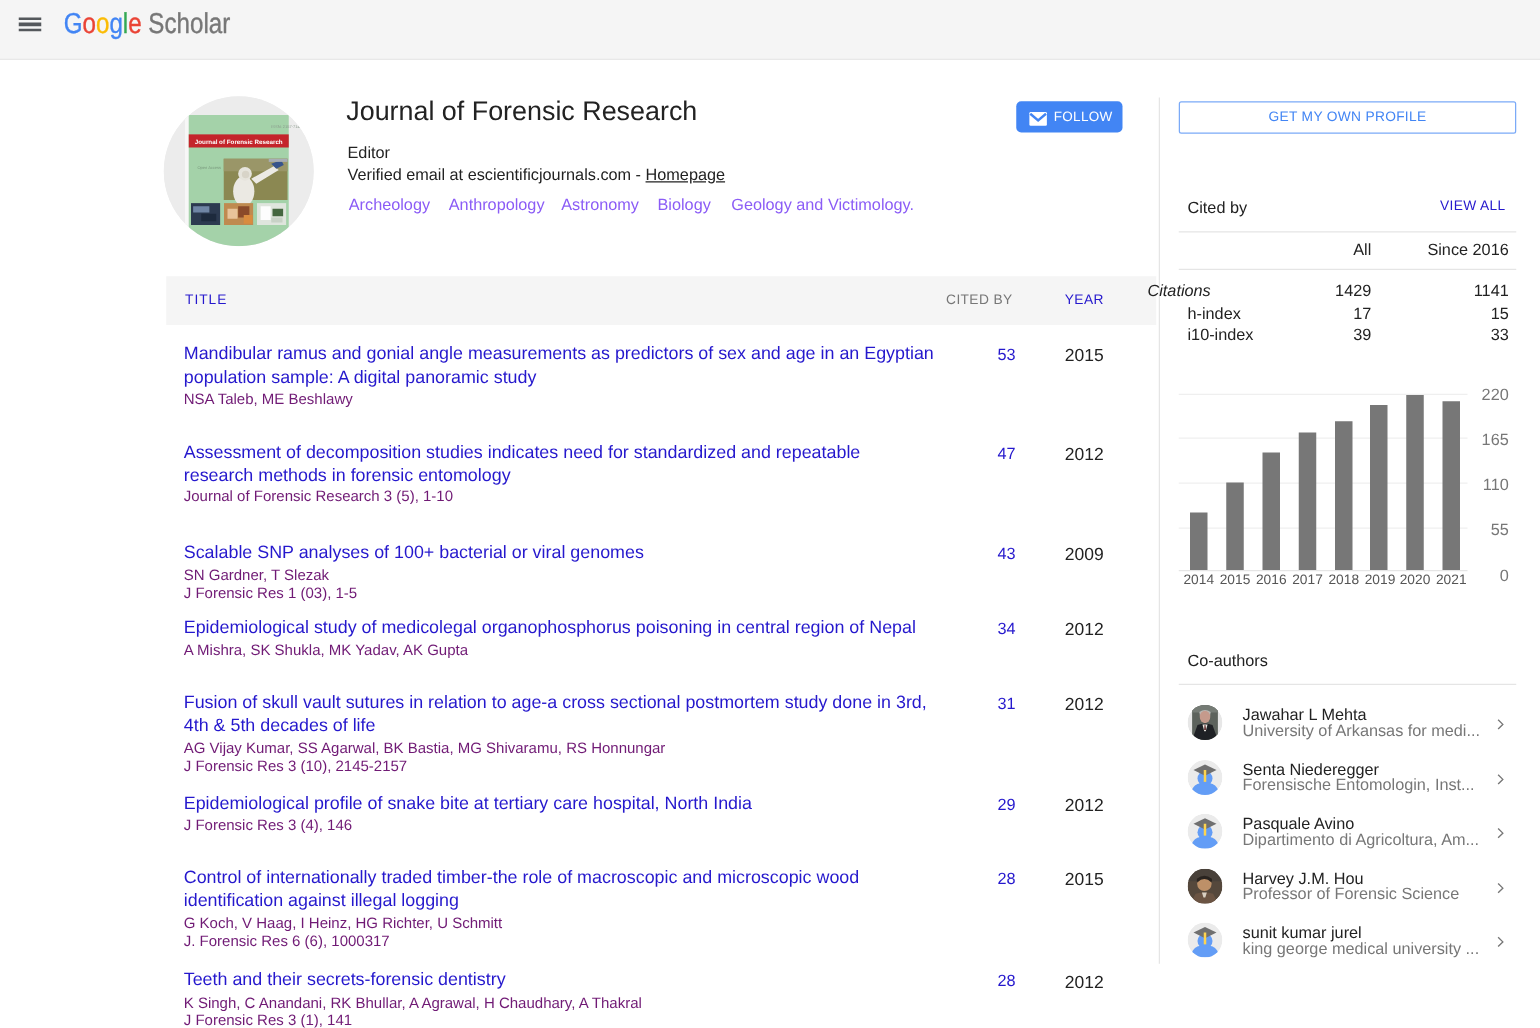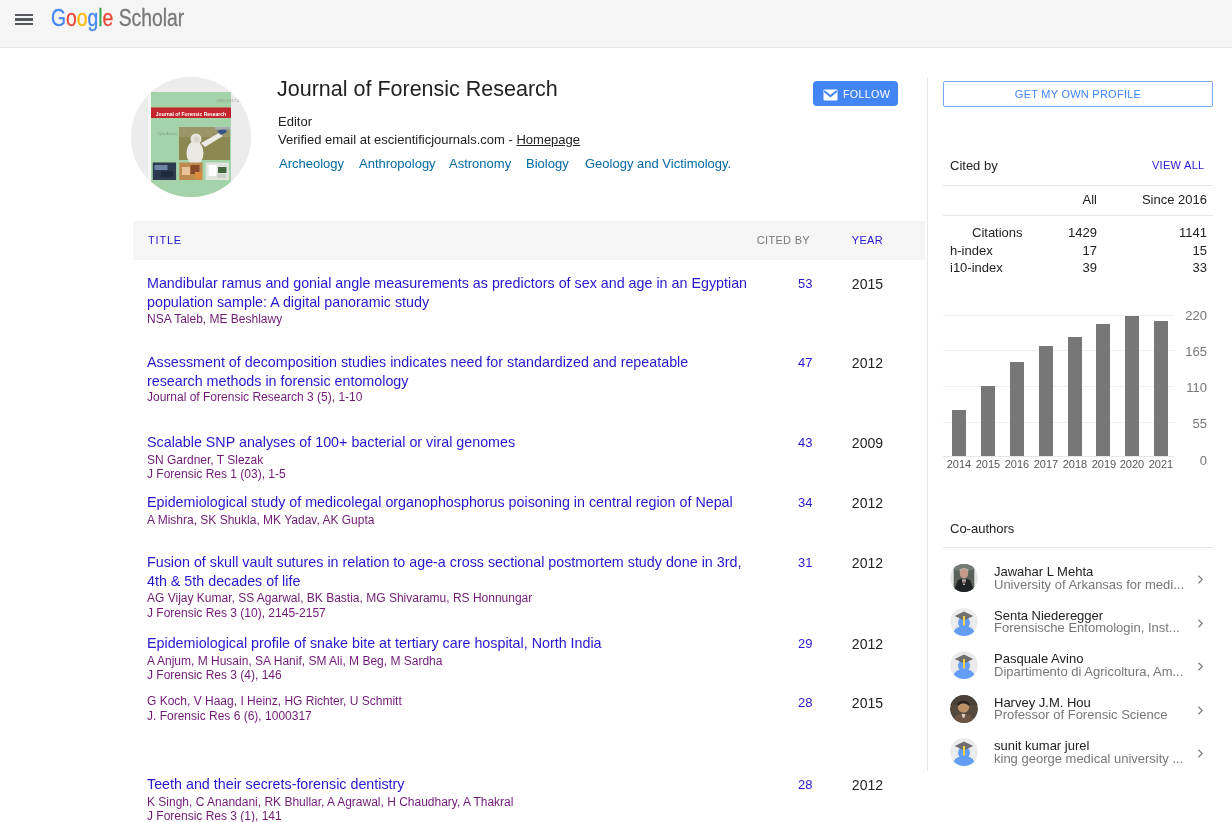--- a/index.html
+++ b/index.html
@@ -17,21 +17,21 @@
 
 
 #vdiv { position:absolute; left:927px; top:78px; width:1px; height:693px; background:#e5e5e5; }
 
 
 #avatar { position:absolute; left:131px; top:77px; width:120px; height:120px; border-radius:50%; overflow:hidden; background:#ececec; }
 #pname { position:absolute; left:277px; top:77px; font-size:21.5px; color:#222; }
 #prole { position:absolute; left:278px; top:114px; font-size:13px; color:#222; }
 #pmail { position:absolute; left:278px; top:131.5px; font-size:13px; color:#222; }
 #pmail a { color:#222; text-decoration:underline; }
-#pints a { position:absolute; top:155.5px; font-size:13px; line-height:16px; color:#0369a1; }
+#pints a { position:absolute; top:155.5px; font-size:13px; line-height:16px; color:#8b5cf6; }
 
 
 #follow { position:absolute; left:813px; top:81px; width:85px; height:25px; background:#4285f4; border-radius:4px; color:#fff; font-size:10.8px; letter-spacing:0.25px; line-height:25px; }
 #follow span { position:absolute; left:30px; top:1px; }
 #follow svg { position:absolute; left:9.5px; top:6.5px; }
 
 
 #thead { position:absolute; left:133px; top:221px; width:792px; height:39px; background:#f5f5f5; }
 #thead .t1 { position:absolute; left:15px; top:13px; font-size:11px; letter-spacing:0.8px; color:#2518cd; }
 #thead .t2 { position:absolute; right:115px; top:13px; font-size:11px; letter-spacing:0.3px; color:#777; }
@@ -158,47 +158,47 @@
 </div>
 <div class="row" style="top:553px;">
   <div class="ttl">Fusion of skull vault sutures in relation to age-a cross sectional postmortem study done in 3rd,<br>4th &amp; 5th decades of life</div>
   <div class="au">AG Vijay Kumar, SS Agarwal, BK Bastia, MG Shivaramu, RS Honnungar</div>
   <div class="jr">J Forensic Res 3 (10), 2145-2157</div>
   <div class="cb">31</div>
     <div class="yr">2012</div>
 </div>
 <div class="row" style="top:634px;">
   <div class="ttl">Epidemiological profile of snake bite at tertiary care hospital, North India</div>
-  <div class="au">A Anjum, M Husain, SA Hanif, SM Ali, M Beg, M Sardha</div>
   <div class="jr">J Forensic Res 3 (4), 146</div>
   <div class="cb">29</div>
     <div class="yr">2012</div>
 </div>
 <div class="row" style="top:693px;">
+  <div class="ttl">Control of internationally traded timber-the role of macroscopic and microscopic wood<br>identification against illegal logging</div>
   <div class="au">G Koch, V Haag, I Heinz, HG Richter, U Schmitt</div>
   <div class="jr">J. Forensic Res 6 (6), 1000317</div>
   <div class="cb">28</div>
     <div class="yr">2015</div>
 </div>
 <div class="row" style="top:775px;">
   <div class="ttl">Teeth and their secrets-forensic dentistry</div>
   <div class="au">K Singh, C Anandani, RK Bhullar, A Agrawal, H Chaudhary, A Thakral</div>
   <div class="jr">J Forensic Res 3 (1), 141</div>
   <div class="cb">28</div>
     <div class="yr">2012</div>
 </div>
 
 <div id="ownbtn">GET MY OWN PROFILE</div>
 <div id="cby">Cited by</div>
 <div id="viewall">VIEW ALL</div>
 <div class="shr" style="top:185px;"></div>
 <div class="snum" style="left:1057px; top:192px; width:40px;">All</div>
 <div class="snum" style="left:1132px; top:192px; width:75px; white-space:nowrap;">Since 2016</div>
 <div class="shr" style="top:215px;"></div>
-<div class="scol" style="left:972px; top:225px;">Citations</div>
+<div class="scol" style="left:918px; top:225px;font-style:italic;">Citations</div>
 <div class="snum" style="left:1057px; top:225px; width:40px;">1429</div>
 <div class="snum" style="left:1167px; top:225px; width:40px;">1141</div>
 <div class="scol" style="left:950px; top:242.5px;">h-index</div>
 <div class="snum" style="left:1057px; top:242.5px; width:40px;">17</div>
 <div class="snum" style="left:1167px; top:242.5px; width:40px;">15</div>
 <div class="scol" style="left:950px; top:260px;">i10-index</div>
 <div class="snum" style="left:1057px; top:260px; width:40px;">39</div>
 <div class="snum" style="left:1167px; top:260px; width:40px;">33</div>
 
 <div class="gl" style="top:315px;"></div>

